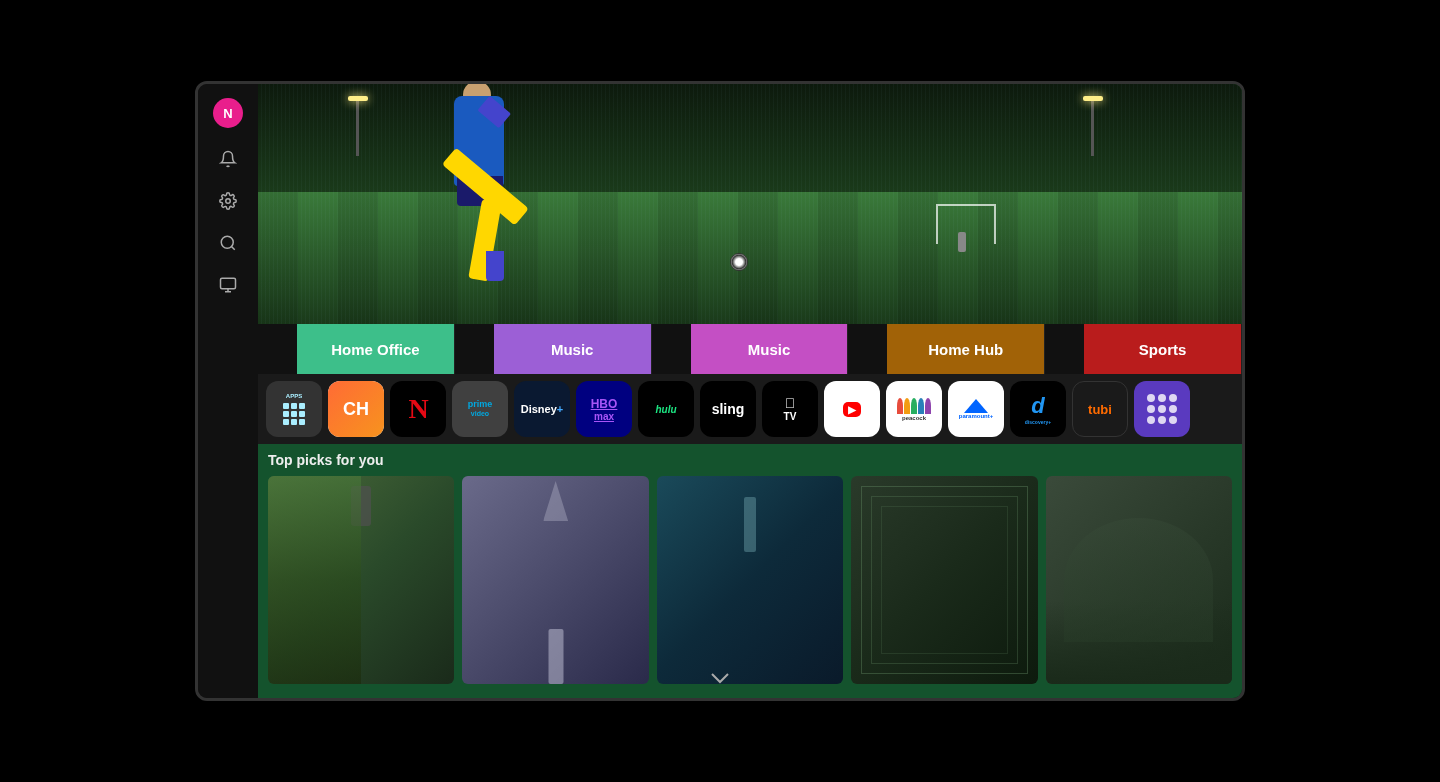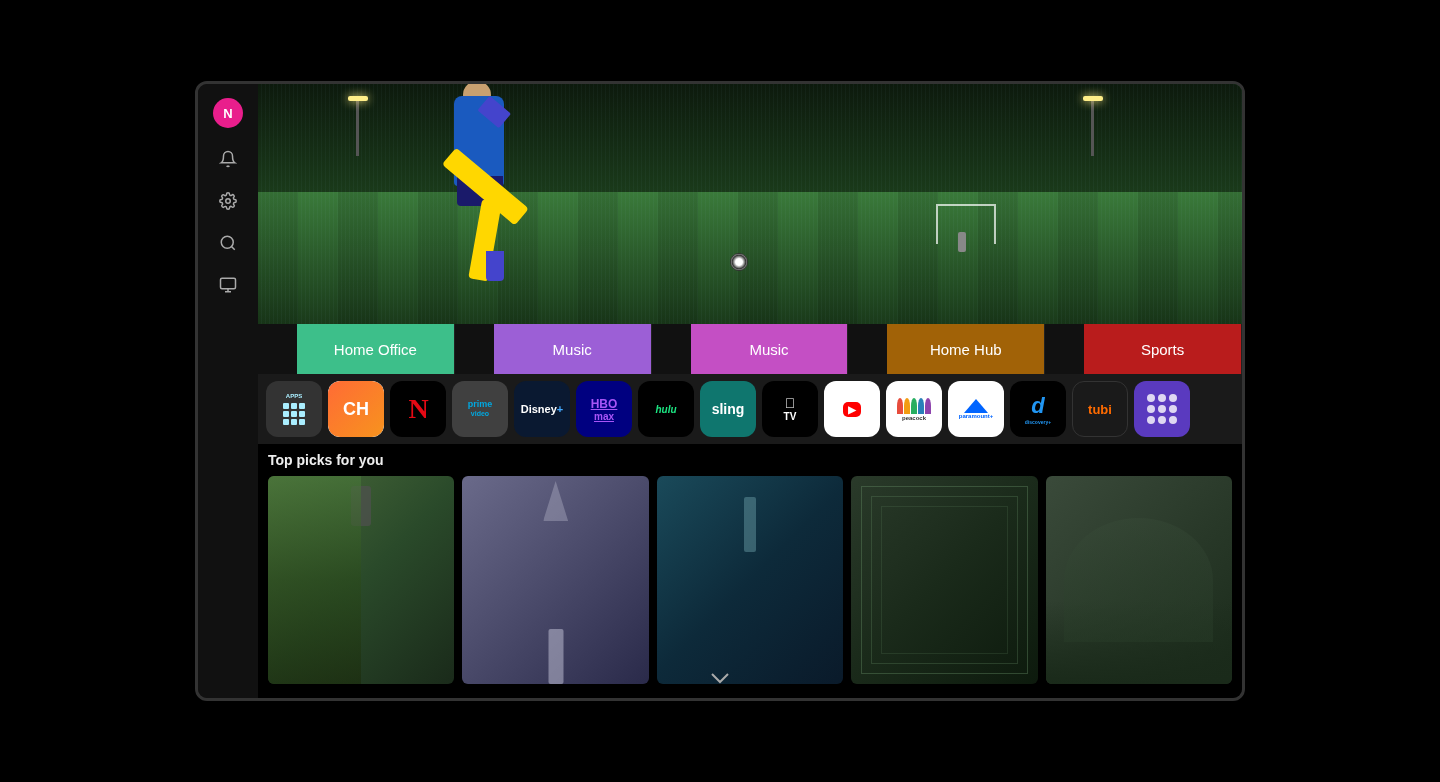--- a/index.html
+++ b/index.html
@@ -114,21 +114,21 @@
       height: 50px;
       flex-shrink: 0;
       background: #111;
     }
     .category-btn {
       flex: 1;
       display: flex;
       align-items: center;
       justify-content: center;
       font-size: 15px;
-      font-weight: 400;
+      font-weight: 700;
       color: #fff;
       cursor: pointer;
       border: none;
       border-right: 1px solid #222;
       margin-left: 39px;
     }
     .cat-home-office { background: #3dbf8a; }
     .cat-game { background: #9c5fd6; }
     .cat-music { background: #c44fc4; }
     .cat-home-hub { background: #a16207; }
@@ -157,27 +157,27 @@
       font-weight: bold;
       overflow: hidden;
       position: relative;
     }
     
     .app-all { background: #333; color: #fff; }
     .app-netflix { background: #000; color: #e50914; font-size: 11px; font-weight: 900; letter-spacing: -1px; }
     .app-prime { background: #404040; color: #00a8e0; text-align: center; }
     .app-hbo { background: #000080; color: #9b59b6; }
     .app-hulu { background: #000; color: #1ce783; }
-    .app-sling { background: #0f766e; color: #fff; }
+    .app-sling { background: #000000; color: #fff; }
     .app-apple { background: #000; color: #fff; }
     .app-discovery { background: #000; color: #2196f3; }
 
     .picks-section {
       flex: 1;
-      background: #000000;
+      background: #14532d;
       padding: 8px 10px;
       overflow: hidden;
     }
     .picks-title {
       color: #eee;
       font-size: 14px;
       font-weight: 600;
       margin-bottom: 8px;
     }
     .picks-grid {
@@ -287,21 +287,21 @@
     .ch-icon {
       width: 100%;
       height: 100%;
       background: linear-gradient(135deg, #ff6b35, #f7931e);
       display: flex;
       align-items: center;
       justify-content: center;
       font-size: 18px;
       font-weight: 900;
       color: #fff;
-      border-radius: 12px;
+      border-radius: 4px;
     }
     .disney-plus {
       font-size: 11px;
       font-weight: 900;
       color: #fff;
     }
     .disney-plus span { color: #4af; }
     .hbomax-text {
       text-align: center;
       color: #a855f7;

